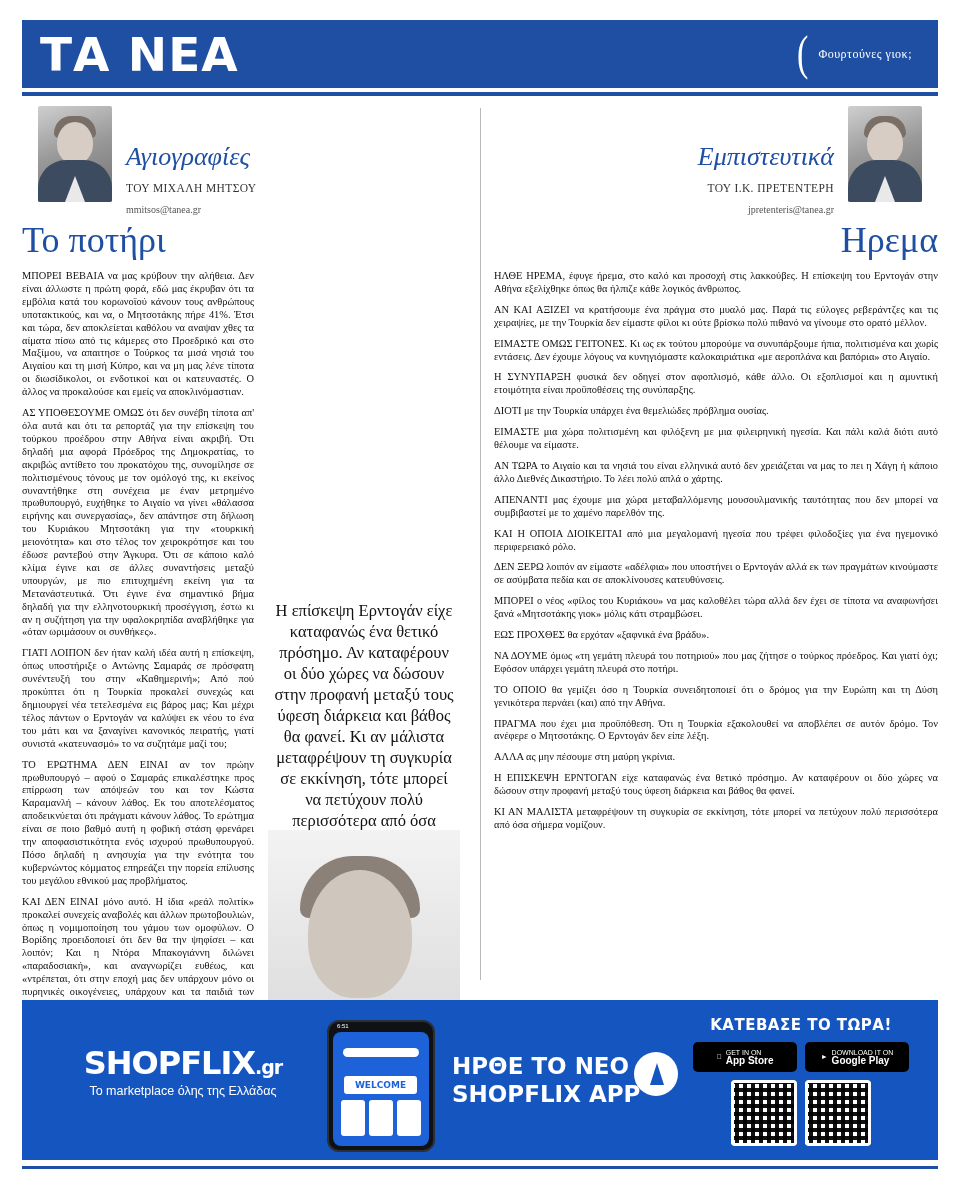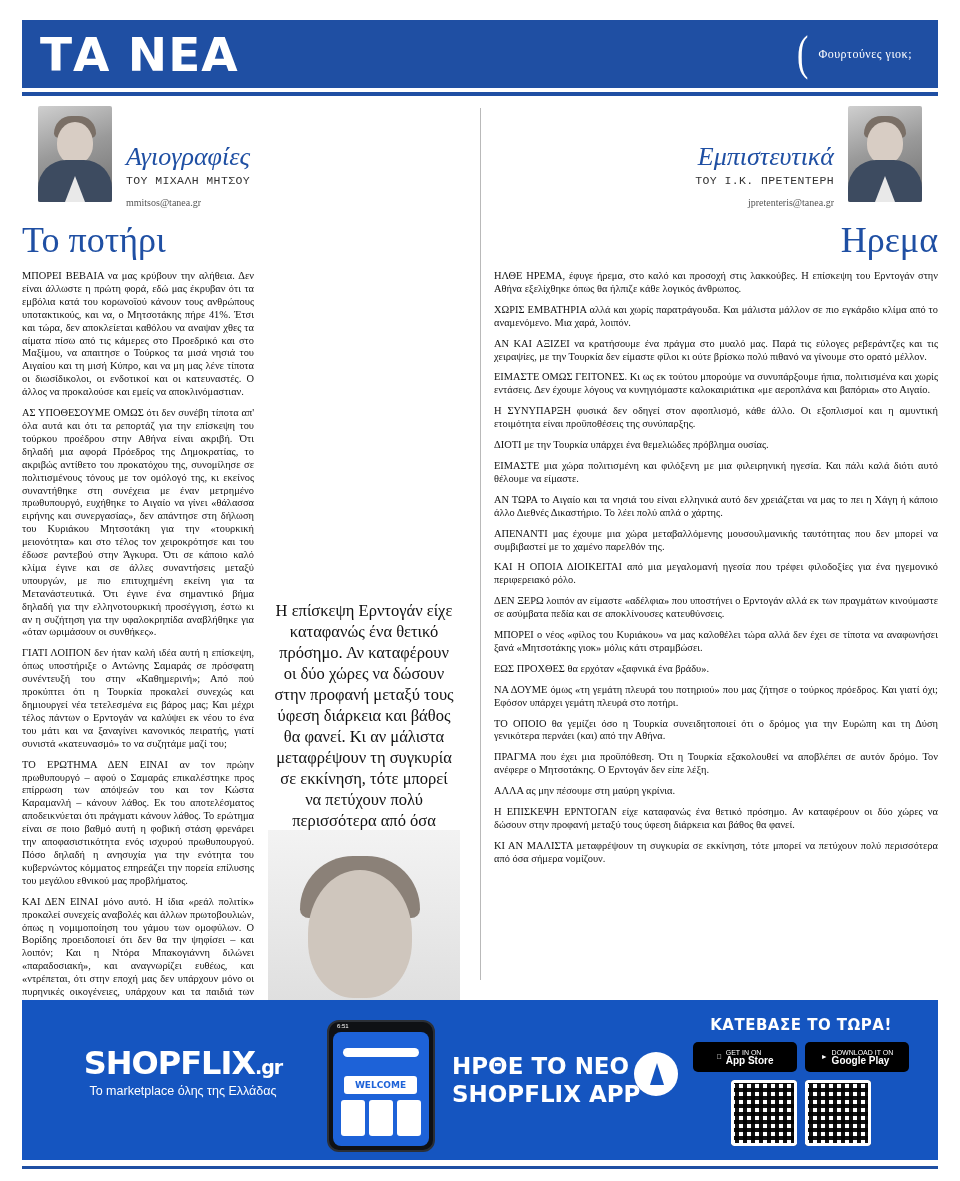--- a/index.html
+++ b/index.html
@@ -79,22 +79,22 @@
     width:20px; height:26px; background:#e9e9e9; clip-path:polygon(50% 0,100% 100%,0 100%);
   }
   .col-title{
     font-family:"Liberation Serif", serif;
     font-size:26px; color:#1f4fa3; font-style:italic;
     margin:0; padding-top:38px;
   }
   .col-title-wrap.l{margin-left:104px;}
   .col-title-wrap.r{margin-right:104px;}
   .col-sub{
-    font-family:Liberation Mono, monospace; font-size:11.5px; color:#333;
-    letter-spacing:.4px; margin-top:2px;
+    font-family:Liberation Serif, serif; font-size:11.5px; color:#333;
+    letter-spacing:.4px; margin-top:10px;
   }
   .col-mail{
     font-family:"Liberation Serif", serif; font-size:10px; color:#555;
     margin-top:10px;
   }
 
   
   .headline{
     font-family:"Liberation Serif", serif;
     color:#1f4fa3;
@@ -283,21 +283,20 @@
           <div class="col-title">Εμπιστευτικά</div>
           <div class="col-sub">ΤΟΥ Ι.Κ. ΠΡΕΤΕΝΤΕΡΗ</div>
           <div class="col-mail">jpretenteris@tanea.gr</div>
         </div>
       </div>
 
       <div class="headline r">Ηρεμα</div>
 
       <div class="body-text">
         <p>ΗΛΘΕ ΗΡΕΜΑ, έφυγε ήρεμα, στο καλό και προσοχή στις λακκούβες. Η επίσκεψη του Ερντογάν στην Αθήνα εξελίχθηκε όπως θα ήλπιζε κάθε λογικός άνθρωπος.</p>
-        <p>ΧΩΡΙΣ ΕΜΒΑΤΗΡΙΑ αλλά και χωρίς παρατράγουδα. Και μάλιστα μάλλον σε πιο εγκάρδιο κλίμα από το αναμενόμενο. Μια χαρά, λοιπόν.</p>
         <p>ΑΝ ΚΑΙ ΑΞΙΖΕΙ να κρατήσουμε ένα πράγμα στο μυαλό μας. Παρά τις εύλογες ρεβεράντζες και τις χειραψίες, με την Τουρκία δεν είμαστε φίλοι κι ούτε βρίσκω πολύ πιθανό να γίνουμε στο ορατό μέλλον.</p>
         <p>ΕΙΜΑΣΤΕ ΟΜΩΣ ΓΕΙΤΟΝΕΣ. Κι ως εκ τούτου μπορούμε να συνυπάρξουμε ήπια, πολιτισμένα και χωρίς εντάσεις. Δεν έχουμε λόγους να κυνηγιόμαστε καλοκαιριάτικα «με αεροπλάνα και βαπόρια» στο Αιγαίο.</p>
         <p>Η ΣΥΝΥΠΑΡΞΗ φυσικά δεν οδηγεί στον αφοπλισμό, κάθε άλλο. Οι εξοπλισμοί και η αμυντική ετοιμότητα είναι προϋποθέσεις της συνύπαρξης.</p>
         <p>ΔΙΟΤΙ με την Τουρκία υπάρχει ένα θεμελιώδες πρόβλημα ουσίας.</p>
         <p>ΕΙΜΑΣΤΕ μια χώρα πολιτισμένη και φιλόξενη με μια φιλειρηνική ηγεσία. Και πάλι καλά διότι αυτό θέλουμε να είμαστε.</p>
         <p>ΑΝ ΤΩΡΑ το Αιγαίο και τα νησιά του είναι ελληνικά αυτό δεν χρειάζεται να μας το πει η Χάγη ή κάποιο άλλο Διεθνές Δικαστήριο. Το λέει πολύ απλά ο χάρτης.</p>
         <p>ΑΠΕΝΑΝΤΙ μας έχουμε μια χώρα μεταβαλλόμενης μουσουλμανικής ταυτότητας που δεν μπορεί να συμβιβαστεί με το χαμένο παρελθόν της.</p>
         <p>ΚΑΙ Η ΟΠΟΙΑ ΔΙΟΙΚΕΙΤΑΙ από μια μεγαλομανή ηγεσία που τρέφει φιλοδοξίες για ένα ηγεμονικό περιφερειακό ρόλο.</p>
         <p>ΔΕΝ ΞΕΡΩ λοιπόν αν είμαστε «αδέλφια» που υποστήνει ο Ερντογάν αλλά εκ των πραγμάτων κινούμαστε σε ασύμβατα πεδία και σε αποκλίνουσες κατευθύνσεις.</p>
         <p>ΜΠΟΡΕΙ ο νέος «φίλος του Κυριάκου» να μας καλοθέλει τώρα αλλά δεν έχει σε τίποτα να αναφωνήσει ξανά «Μητσοτάκης γιοκ» μόλις κάτι στραμβώσει.</p>

